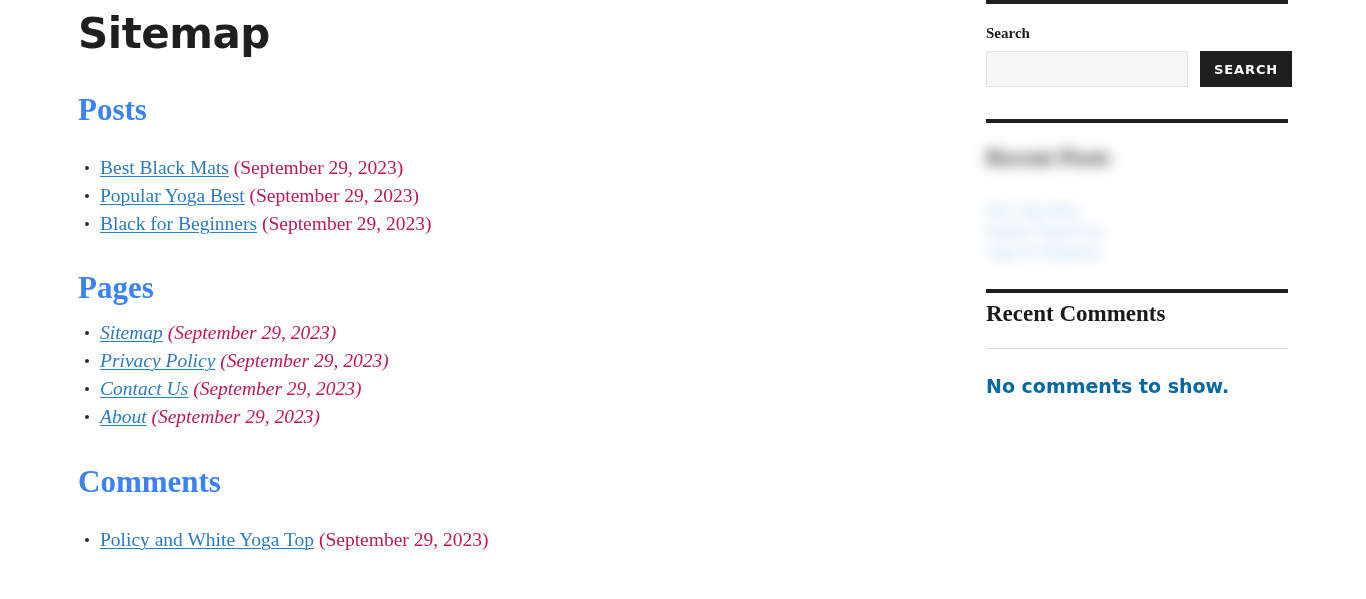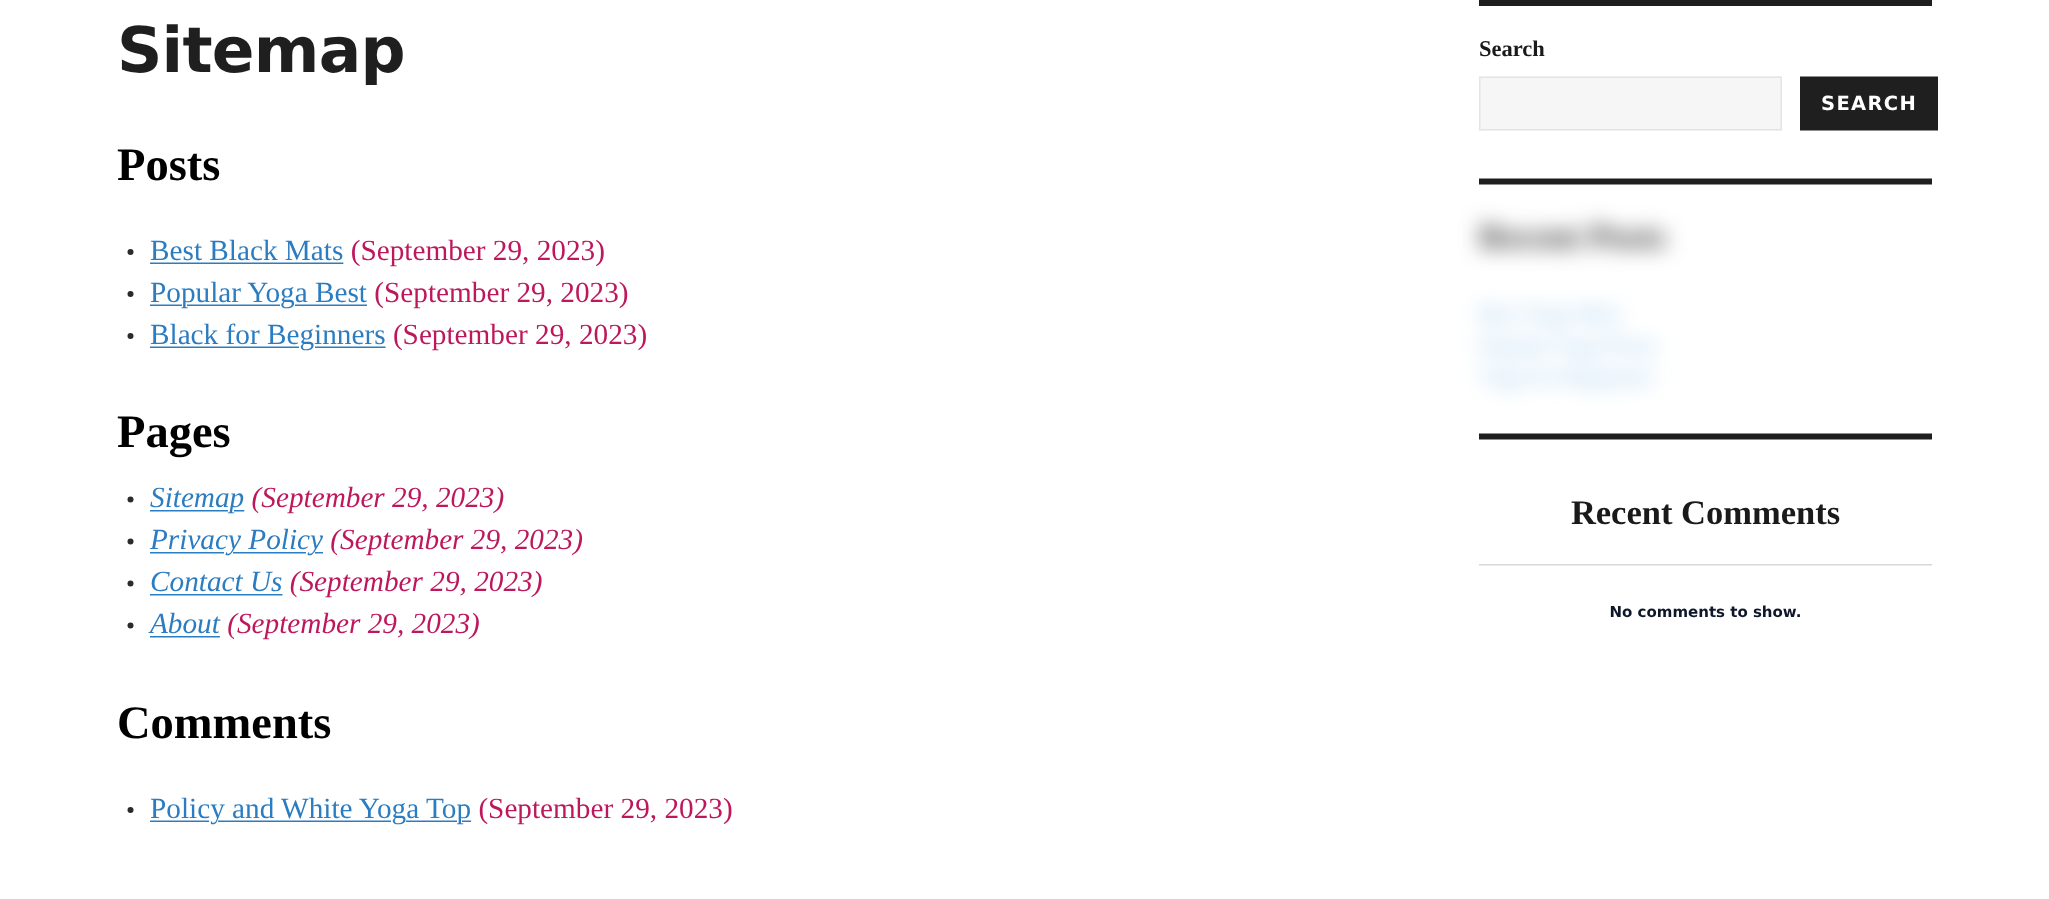--- a/index.html
+++ b/index.html
@@ -33,21 +33,21 @@
     color: #1f1f1f;
     margin: 11px 0 0 0;
     padding: 0;
   }
 
   .section-heading {
     font-family: "Liberation Serif", "DejaVu Serif", serif;
     font-weight: bold;
     font-size: 31px;
     line-height: 1.15;
-    color: #000000;
+    color: #3b82f6;
     margin: 0;
     padding: 0;
   }
 
   .sitemap-list {
     list-style: none;
     margin: 0;
     padding: 0;
   }
   .sitemap-list li {
@@ -177,34 +177,34 @@
   .rp-list li {
     font-size: 15px;
     line-height: 21px;
     color: #7fb8e4;
   }
   .rp-list li a {
     color: #8cc2ea;
     text-decoration: none;
   }
 
-  .widget-recent-comments { margin-top: 36px; text-align: center; }
+  .widget-recent-comments { margin-top: 8px; }
   .rc-heading {
     font-family: "Liberation Serif", "DejaVu Serif", serif;
     font-weight: bold;
     font-size: 23px;
     line-height: 1.1;
     color: #1a1a1a;
     margin: 0 0 22px 0;
   }
   .rc-empty {
     font-family: "DejaVu Sans", "Liberation Sans", sans-serif;
     font-weight: bold;
-    font-size: 10px;
-    color: #0f172a;
+    font-size: 19px;
+    color: #0369a1;
     margin-top: 26px;
   }
 </style>
 </head>
 <body>
 
 <div id="main-content">
 
   <h1 id="page-title">Sitemap</h1>
 

